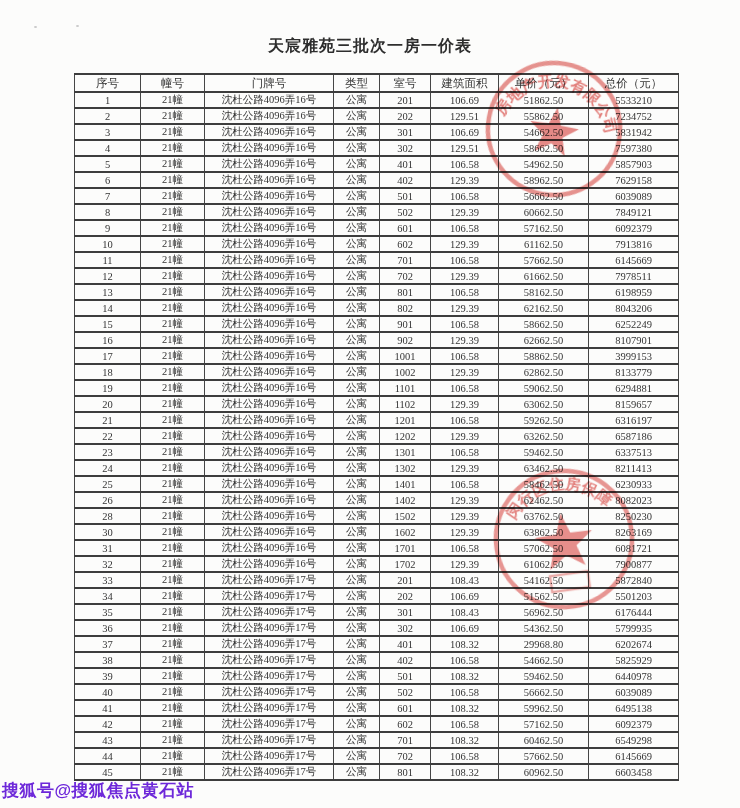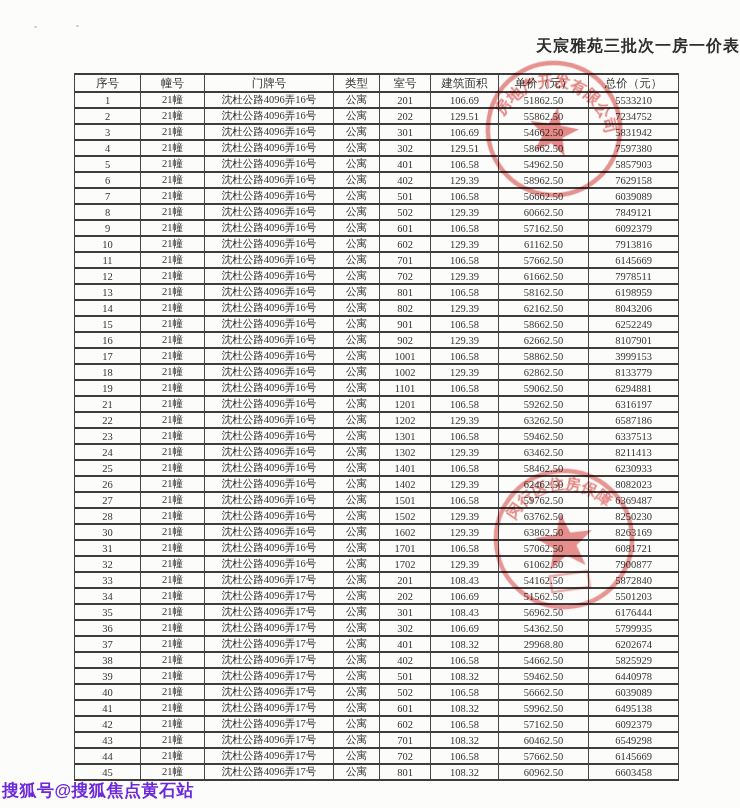--- a/index.html
+++ b/index.html
@@ -4,21 +4,21 @@
 <style>
   html,body{margin:0;padding:0;}
   body{
     width:740px;height:808px;position:relative;overflow:hidden;
     background:#fcfcfb;
     font-family:"Liberation Serif","DejaVu Serif",serif;
   }
   .speck{position:absolute;background:#c9c9c9;border-radius:50%;}
   #doc-title{
     position:absolute;top:36px;left:0;width:740px;
-    text-align:right;font-size:16px;font-weight:bold;color:#2e2e2e;
+    text-align:center;font-size:16px;font-weight:bold;color:#2e2e2e;
     letter-spacing:1px;
   }
   #table-wrap{position:absolute;left:74px;top:73px;width:604px;}
   table{
     border-collapse:collapse;table-layout:fixed;width:604px;
     background:transparent;
   }
   th,td{
     border-left:1px solid #464646;border-right:1px solid #464646;
     border-top:2px solid #3d3d3d;border-bottom:2px solid #3d3d3d;
@@ -260,20 +260,30 @@
           <td>19</td>
           <td>21幢</td>
           <td>沈杜公路4096弄16号</td>
           <td>公寓</td>
           <td>1101</td>
           <td>106.58</td>
           <td>59062.50</td>
           <td>6294881</td>
         </tr>
         <tr>
+          <td>20</td>
+          <td>21幢</td>
+          <td>沈杜公路4096弄16号</td>
+          <td>公寓</td>
+          <td>1102</td>
+          <td>129.39</td>
+          <td>63062.50</td>
+          <td>8159657</td>
+        </tr>
+        <tr>
           <td>21</td>
           <td>21幢</td>
           <td>沈杜公路4096弄16号</td>
           <td>公寓</td>
           <td>1201</td>
           <td>106.58</td>
           <td>59262.50</td>
           <td>6316197</td>
         </tr>
         <tr>
@@ -318,30 +328,20 @@
         </tr>
         <tr>
           <td>26</td>
           <td>21幢</td>
           <td>沈杜公路4096弄16号</td>
           <td>公寓</td>
           <td>1402</td>
           <td>129.39</td>
           <td>62462.50</td>
           <td>8082023</td>
-        </tr>
-        <tr>
-          <td>27</td>
-          <td>21幢</td>
-          <td>沈杜公路4096弄16号</td>
-          <td>公寓</td>
-          <td>1501</td>
-          <td>106.58</td>
-          <td>59762.50</td>
-          <td>6369487</td>
         </tr>
         <tr>
           <td>28</td>
           <td>21幢</td>
           <td>沈杜公路4096弄16号</td>
           <td>公寓</td>
           <td>1502</td>
           <td>129.39</td>
           <td>63762.50</td>
           <td>8250230</td>

